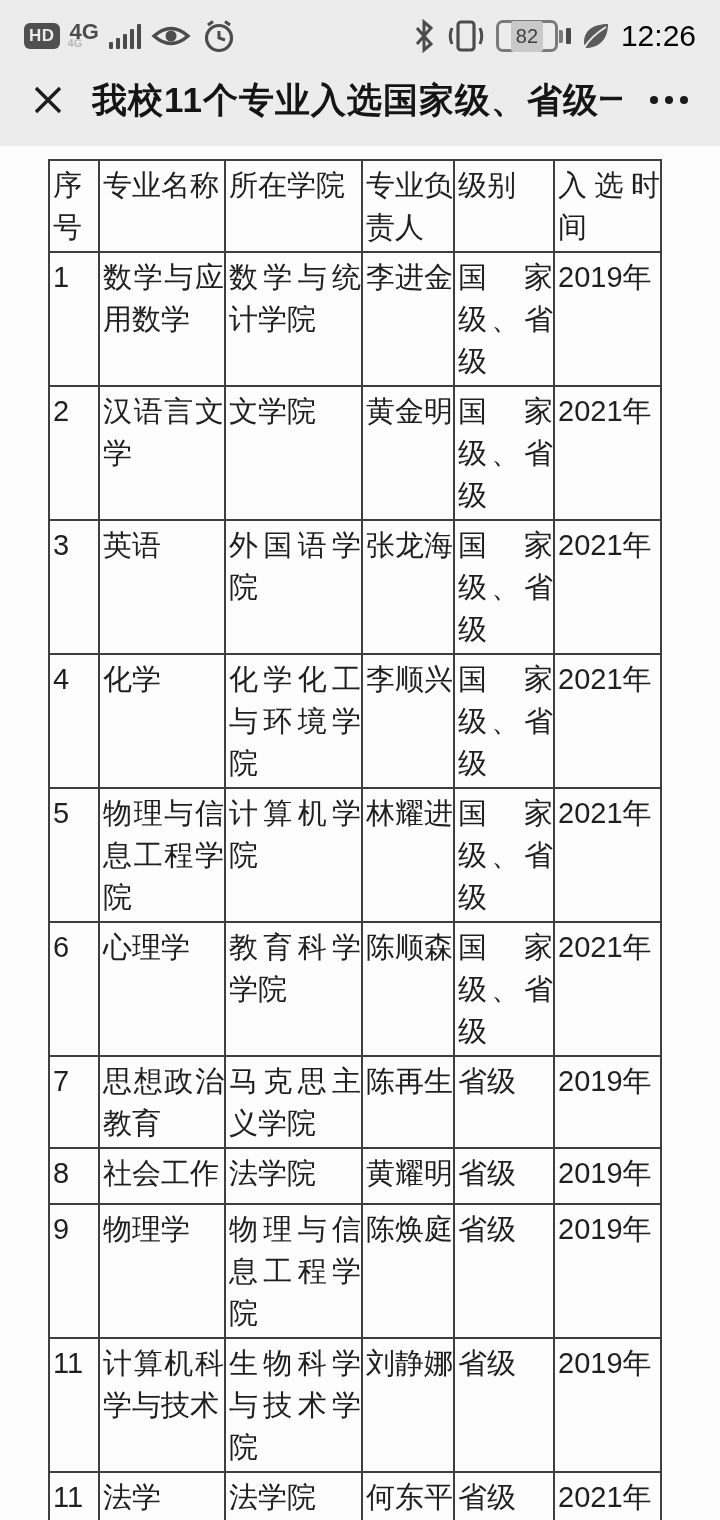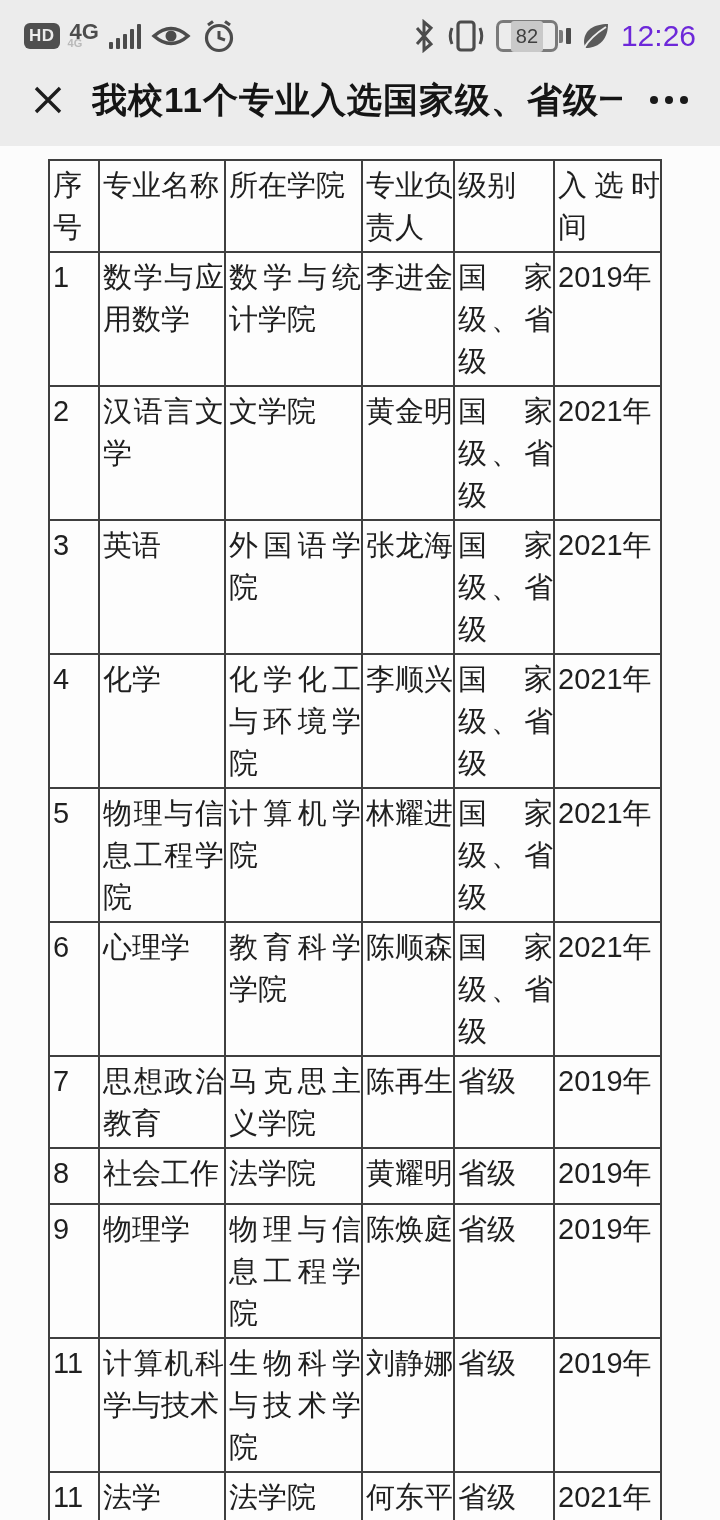--- a/index.html
+++ b/index.html
@@ -40,21 +40,21 @@
     border: 3px solid #7a7a7a; border-radius: 7px;
     display: flex; align-items: center; justify-content: center;
     background: #ececec;
   }
   .battery .fill {
     background: #c9c9c9; border-radius: 3px;
     padding: 4px 5px; font-size: 20px; color: #3f3f3f;
   }
   .battery-nub { width: 4px; height: 13px; background: #7a7a7a; border-radius: 0 2px 2px 0; margin-left: 1px; }
   .battery-tick { width: 5px; height: 16px; background: #4c4c4c; margin-left: 3px; border-radius: 1px; }
-  .clock-text { font-size: 30px; color: #6d28d9; }
+  .clock-text { font-size: 30px; color: #000000; }
 
   .title-bar {
     height: 84px;
     display: flex;
     align-items: center;
     padding: 0 30px 8px 30px;
     gap: 26px;
   }
   .close-btn { width: 36px; height: 36px; flex: 0 0 auto; display: flex; align-items: center; justify-content: center; }
   .page-title {

